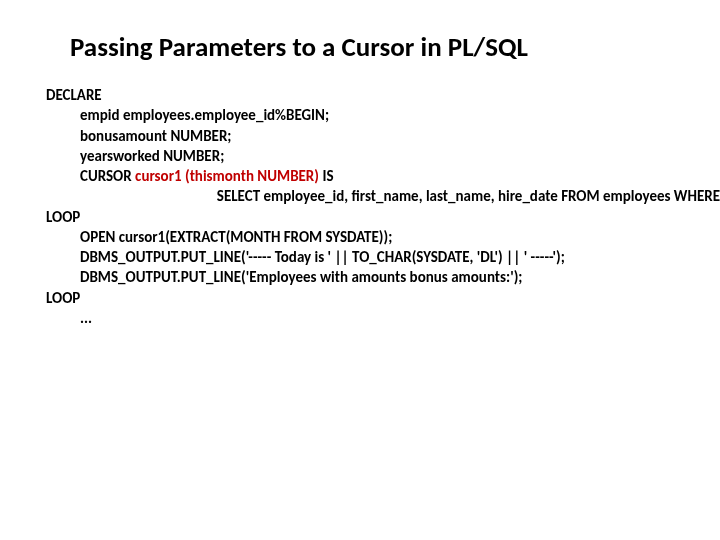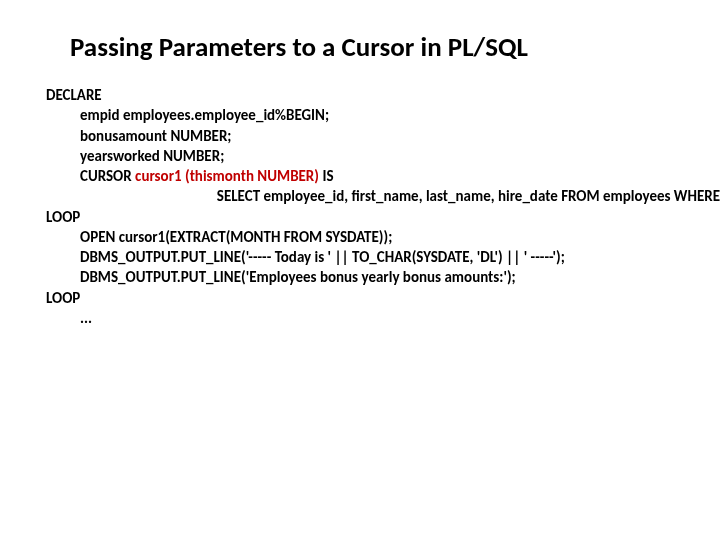--- a/index.html
+++ b/index.html
@@ -37,16 +37,16 @@
 <div class="code">
   <div>DECLARE</div>
   <div class="ind1">empid employees.employee_id%BEGIN;</div>
   <div class="ind1">bonusamount NUMBER;</div>
   <div class="ind1">yearsworked NUMBER;</div>
   <div class="ind1"><span>CURSOR </span><span class="red">cursor1 (thismonth NUMBER) </span><span>IS</span></div>
   <div class="ind2">SELECT employee_id, first_name, last_name, hire_date FROM employees WHERE</div>
   <div>LOOP</div>
   <div class="ind1">OPEN cursor1(EXTRACT(MONTH FROM SYSDATE));</div>
   <div class="ind1">DBMS_OUTPUT.PUT_LINE('----- Today is ' || TO_CHAR(SYSDATE, 'DL') || ' -----');</div>
-  <div class="ind1">DBMS_OUTPUT.PUT_LINE('Employees bonus yearly bonus amounts:');</div>
+  <div class="ind1">DBMS_OUTPUT.PUT_LINE('Employees with amounts bonus amounts:');</div>
   <div>LOOP</div>
   <div class="ind1">...</div>
 </div>
 
 </body></html>

